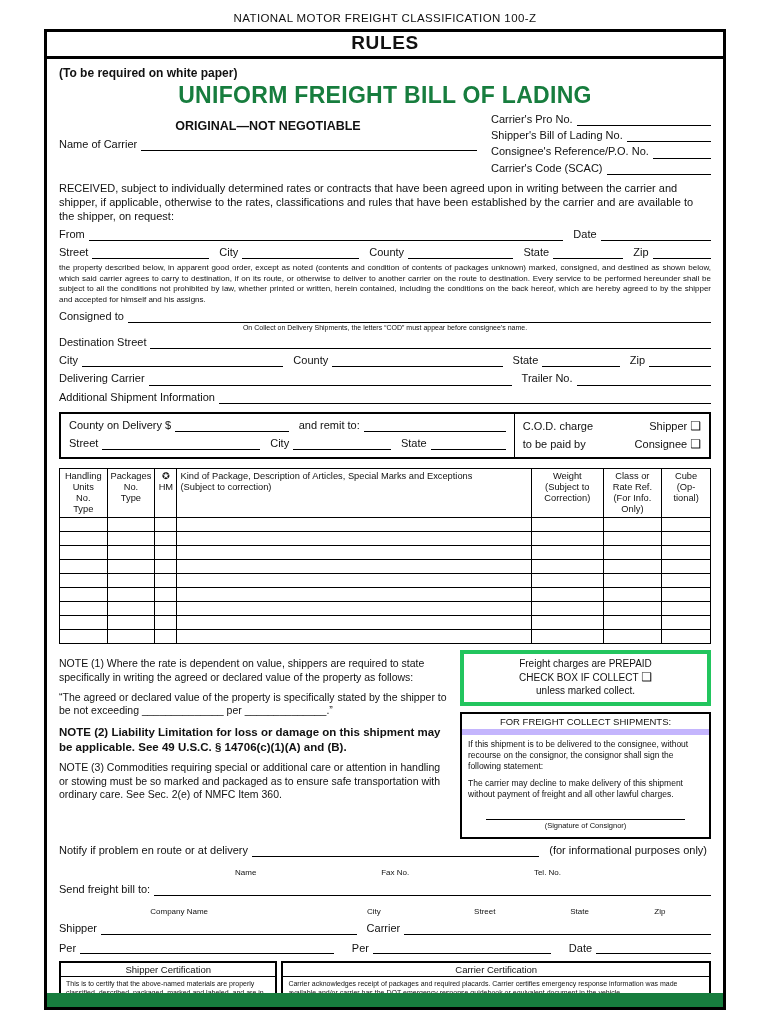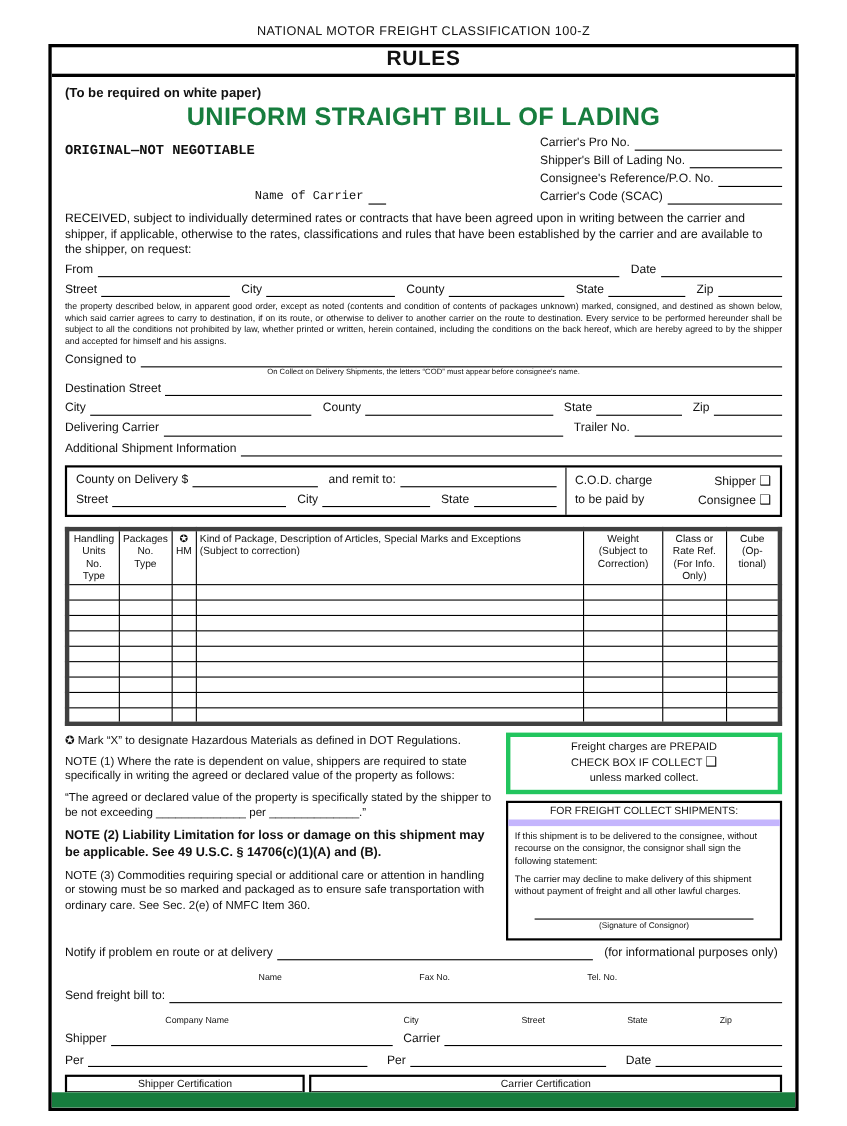--- a/index.html
+++ b/index.html
@@ -1,50 +1,50 @@
 <!DOCTYPE html>
 <html><head>
 <meta charset="utf-8">
 <style>
   * { margin:0; padding:0; box-sizing:border-box; }
   html,body { background:#ffffff; }
   .page { width:770px; height:1024px; margin:0 auto; background:#fff; color:#111;
-          font-family:"Liberation Sans", sans-serif; padding:16px 44px 14px;
+          font-family:"Liberation Sans", sans-serif; padding:5px 44px 14px;
           display:flex; flex-direction:column; overflow:hidden; }
   .masthead { text-align:center; font-size:11.5px; letter-spacing:.4px; padding:7px 0 5px; }
   .form-box { border:3px solid #000; flex:1; display:flex; flex-direction:column; overflow:hidden; }
   .rules-bar { border-bottom:3px solid #000; text-align:center; font-weight:bold;
                font-size:19px; letter-spacing:.6px; padding:0 0 2px; }
   .form-body { flex:1; padding:5px 12px 4px; display:flex; flex-direction:column; font-size:11px; overflow:hidden; }
   .green-bar { height:14px; background:#177d3e; flex:0 0 auto; }
 
   .print-note { font-weight:bold; font-size:12px; margin-top:2px; }
   .main-title { text-align:center; font-weight:bold; font-size:23px; color:#177d3e; margin:2px 0 1px; letter-spacing:.3px; }
   .title-cols { display:flex; }
-  .tc-left { flex:1.9; display:flex; flex-direction:row; padding-right:14px;font-family:Liberation Mono, monospace; }
+  .tc-left { flex:1.9; display:flex; flex-direction:column; padding-right:14px; }
   .tc-right { flex:1; }
   .original { text-align:center; font-weight:bold; font-size:12.5px; margin-top:9px; }
   .nc-row { margin-top:auto; }
   .tc-right .fr { margin-top:3px; }
 
   .fr { display:flex; align-items:flex-end; margin-top:5px; line-height:1.2; }
   .lbl { white-space:nowrap; padding-right:4px; }
   .pl { padding-left:10px; }
   .fill { border-bottom:1px solid #000; height:13px; flex:1; min-width:16px; }
   .para { margin-top:6px; line-height:1.28; }
   .small-legal { font-size:8px; line-height:1.3; text-align:justify; margin-top:4px; }
   .cod-note { font-size:7px; text-align:center; margin-top:1px; }
 
   .cod-box { border:2px solid #000; display:flex; margin-top:8px; }
   .cod-left { flex:2.45; padding:0 8px 7px; }
   .cod-right { flex:1; border-left:1px solid #000; padding:2px 8px 7px; display:flex; flex-direction:column; justify-content:space-between; }
   .rrow { display:flex; justify-content:space-between; align-items:flex-start; margin-top:4px; }
   .cb { font-size:12px; line-height:1; }
 
-  table.freight { width:100%; border-collapse:collapse; border:4px solid #404040; margin-top:9px; }
+  table.freight { width:100%; border-collapse:collapse; border:1px solid #404040; margin-top:9px; }
   .freight th, .freight td { border:1px solid #000; font-weight:normal; padding:1px 3px; vertical-align:top; }
   .freight th { font-size:9.3px; line-height:1.18; white-space:pre-line; text-align:center; padding-top:2px; padding-bottom:2px; }
   .freight th.desc { text-align:left; }
   .freight td { height:14px; }
 
   .notes-row { display:flex; margin-top:6px; }
   .notes-left { flex:1.55; padding-right:12px; }
   .notes-right { flex:1; }
   .hazmat-line { font-size:10.5px; }
   .note { font-size:10.5px; line-height:1.28; margin-top:7px; }
@@ -77,21 +77,21 @@
 
 <div class="page">
   <div class="masthead">NATIONAL MOTOR FREIGHT CLASSIFICATION 100-Z</div>
 
   <div class="form-box">
     <div class="rules-bar">RULES</div>
 
     <div class="form-body">
 
       <div class="print-note">(To be required on white paper)</div>
-      <div class="main-title">UNIFORM STRAIGHT BILL OF LADING</div>
+      <div class="main-title">UNIFORM FREIGHT BILL OF LADING</div>
 
       <div class="title-cols">
         <div class="tc-left">
           <div class="original">ORIGINAL—NOT NEGOTIABLE</div>
           <div class="fr nc-row">
             <span class="lbl">Name of Carrier</span>
             <span class="fill"></span>
           </div>
         </div>
         <div class="tc-right">
@@ -322,24 +322,20 @@
               <td></td>
               <td></td>
               <td></td>
               <td></td>
             </tr>
           </tbody>
       </table>
 
       <div class="notes-row">
         <div class="notes-left">
-          <div class="hazmat-line">
-            <span>✪</span>
-            <span>Mark “X” to designate Hazardous Materials as defined in DOT Regulations.</span>
-          </div>
           <div class="note">NOTE (1) Where the rate is dependent on value, shippers are required to state specifically in writing the agreed or declared value of the property as follows:</div>
           <div class="note">“The agreed or declared value of the property is specifically stated by the shipper to be not exceeding ______________ per ______________.”</div>
           <div class="note-bold">NOTE (2) Liability Limitation for loss or damage on this shipment may be applicable. See 49 U.S.C. § 14706(c)(1)(A) and (B).</div>
           <div class="note">NOTE (3) Commodities requiring special or additional care or attention in handling or stowing must be so marked and packaged as to ensure safe transportation with ordinary care. See Sec. 2(e) of NMFC Item 360.</div>
         </div>
         <div class="notes-right">
           <div class="freight-charges">
             <div>Freight charges are PREPAID</div>
             <div>
               <span>CHECK BOX IF COLLECT</span>

